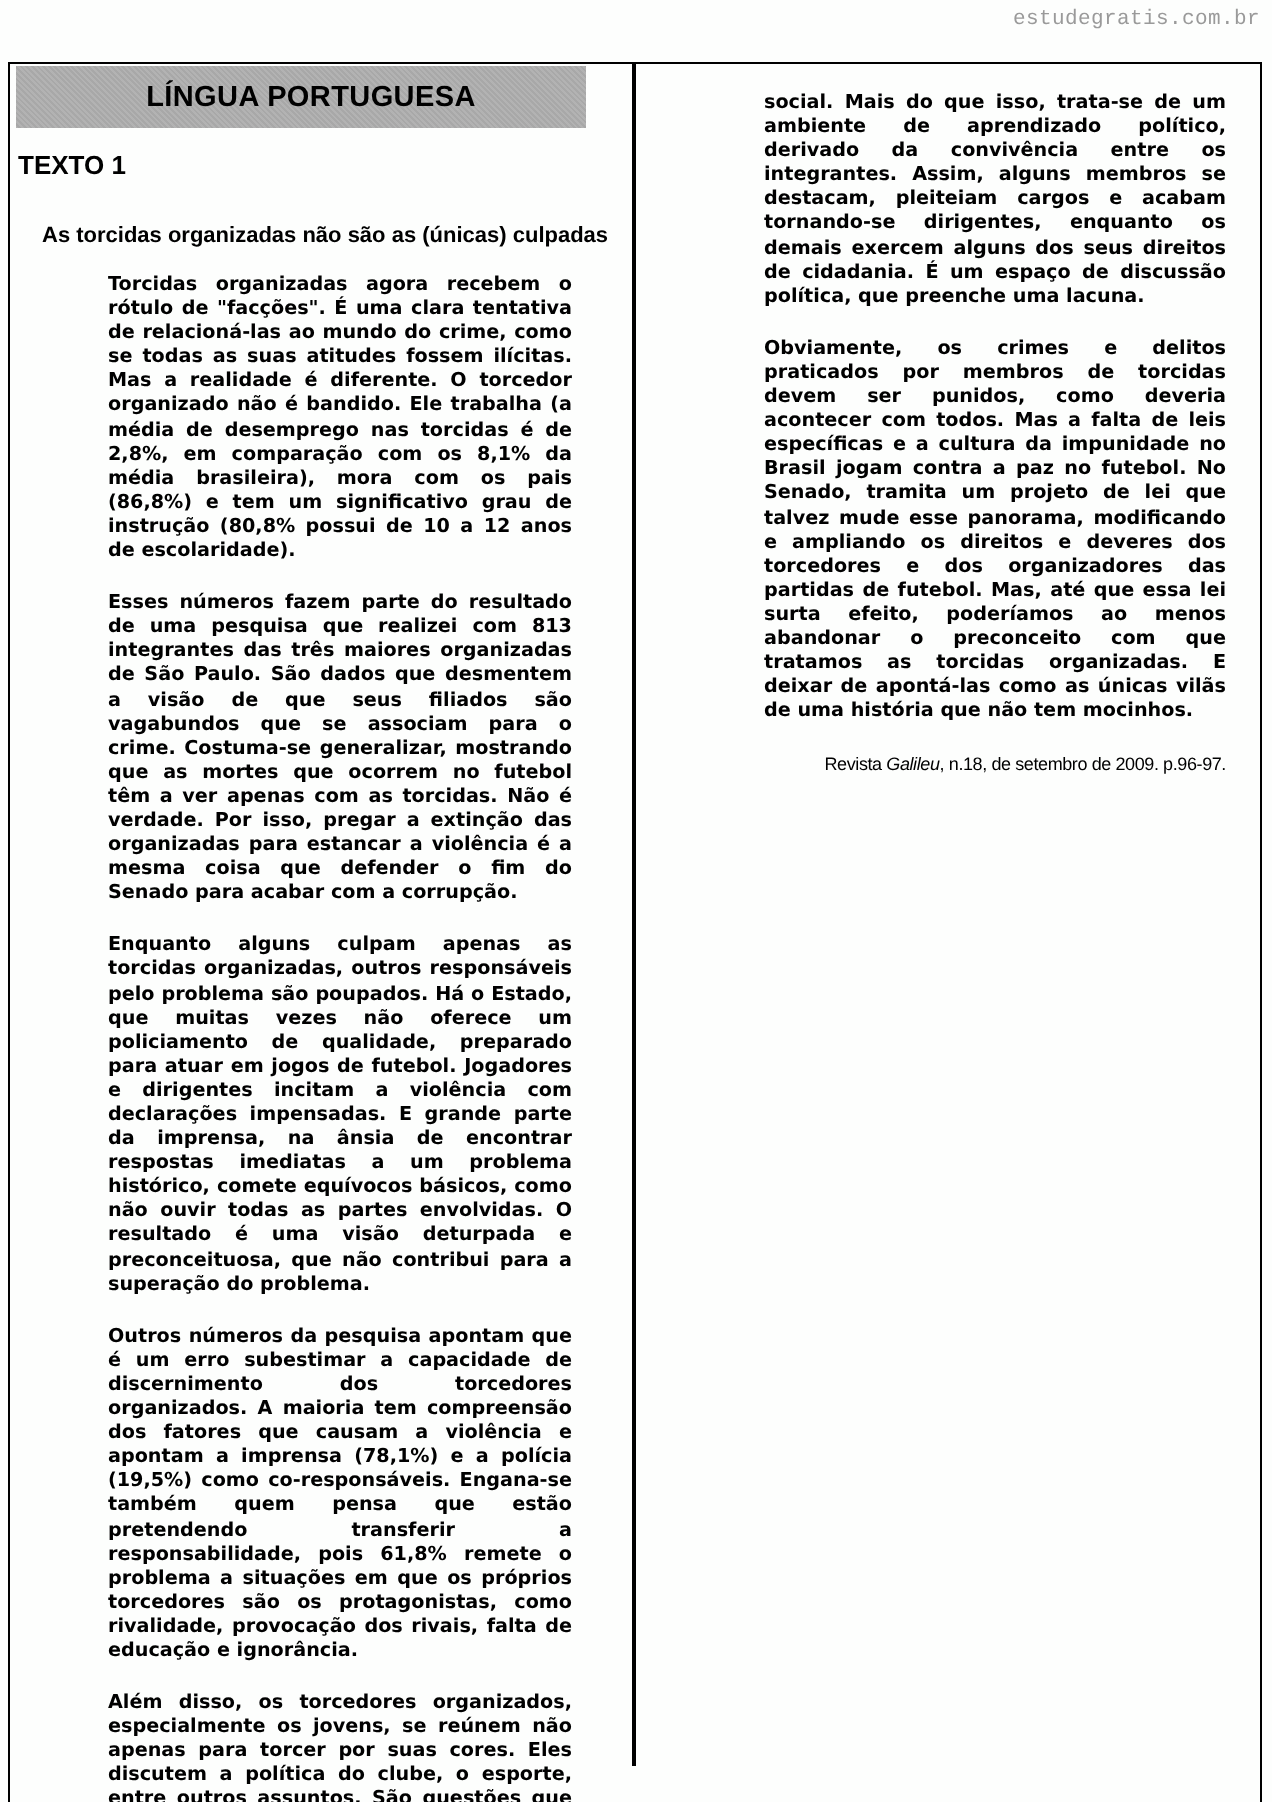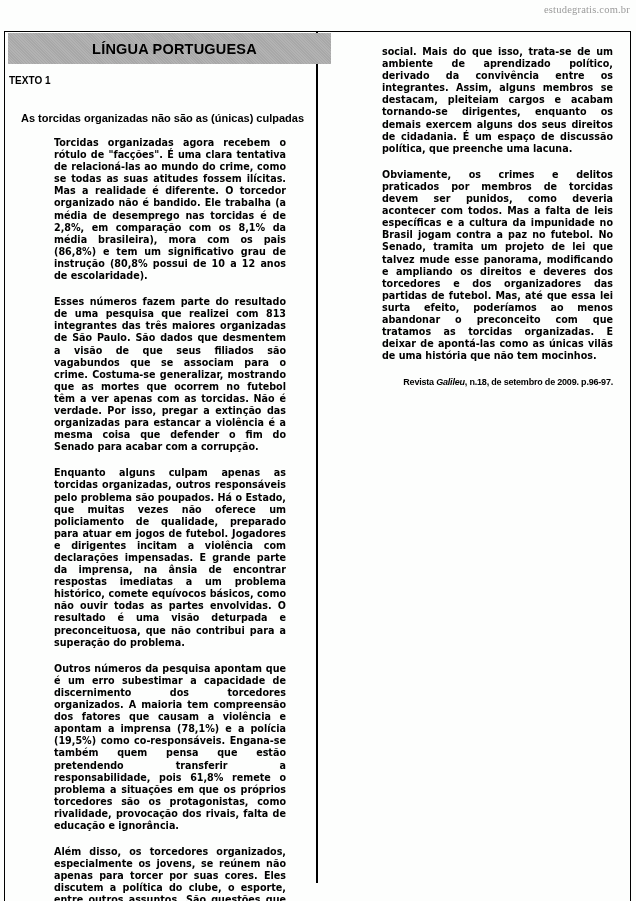--- a/index.html
+++ b/index.html
@@ -3,53 +3,53 @@
 <meta charset="utf-8">
 <style>
   html, body { margin:0; padding:0; }
   body {
     width:636px; height:901px; position:relative; overflow:hidden;
     background:#fdfefd; color:#000;
     font-family:"Liberation Sans", sans-serif;
   }
   .watermark {
     position:absolute; right:6px; top:4px;
-    font-family:Liberation Serif, serif;
+    font-family:Liberation Mono, monospace;
     font-size:10.5px; color:#9a9a9a; letter-spacing:0.2px;
   }
   .frame {
     position:absolute; left:4px; top:31px; width:627px; height:870px;
     border-left:1.5px solid #000; border-top:1.5px solid #000; border-right:1.5px solid #000;
     box-sizing:border-box;
   }
   .divider {
     position:absolute; left:316px; top:31px; width:1.5px; height:852px; background:#000;
   }
   .title-box {
-    position:absolute; left:8px; top:33px; width:323px; height:31px;
+    position:absolute; left:8px; top:33px; width:285px; height:31px;
     background:#a8a8a8;
     background-image:repeating-linear-gradient(45deg, rgba(255,255,255,0.12) 0 1px, transparent 1px 2px);
     display:flex; align-items:center; justify-content:center;
   }
   .title-box span { font-weight:bold; font-size:14.5px; letter-spacing:0.2px; padding-left:10px; }
   .texto-label {
-    position:absolute; left:9px; top:75px; font-weight:bold; font-size:10px;
+    position:absolute; left:9px; top:75px; font-weight:bold; font-size:13px;
   }
   .article-title {
     position:absolute; left:21px; top:112px; font-weight:bold; font-size:11px;
   }
   .col {
     position:absolute; font-family:"DejaVu Sans", sans-serif; font-weight:bold;
     font-size:9.6px; line-height:12.1px; text-align:justify; color:#000;
   }
   .col p { margin:14px; }
   .col-left { left:40px; top:123px; width:260px; }
   .col-right { left:368px; top:32px; width:259px; }
   .citation {
-    text-align:right; font-family:"Liberation Sans", sans-serif; font-weight:bold;
+    text-align:right; font-family:"Liberation Sans", sans-serif; font-weight:normal;
     font-size:9px; letter-spacing:-0.2px; padding-right:0px;
   }
   .citation i { font-style:italic; }
 </style>
 </head>
 <body>
 
 <div class="watermark">estudegratis.com.br</div>
 
 <div class="frame"></div>

